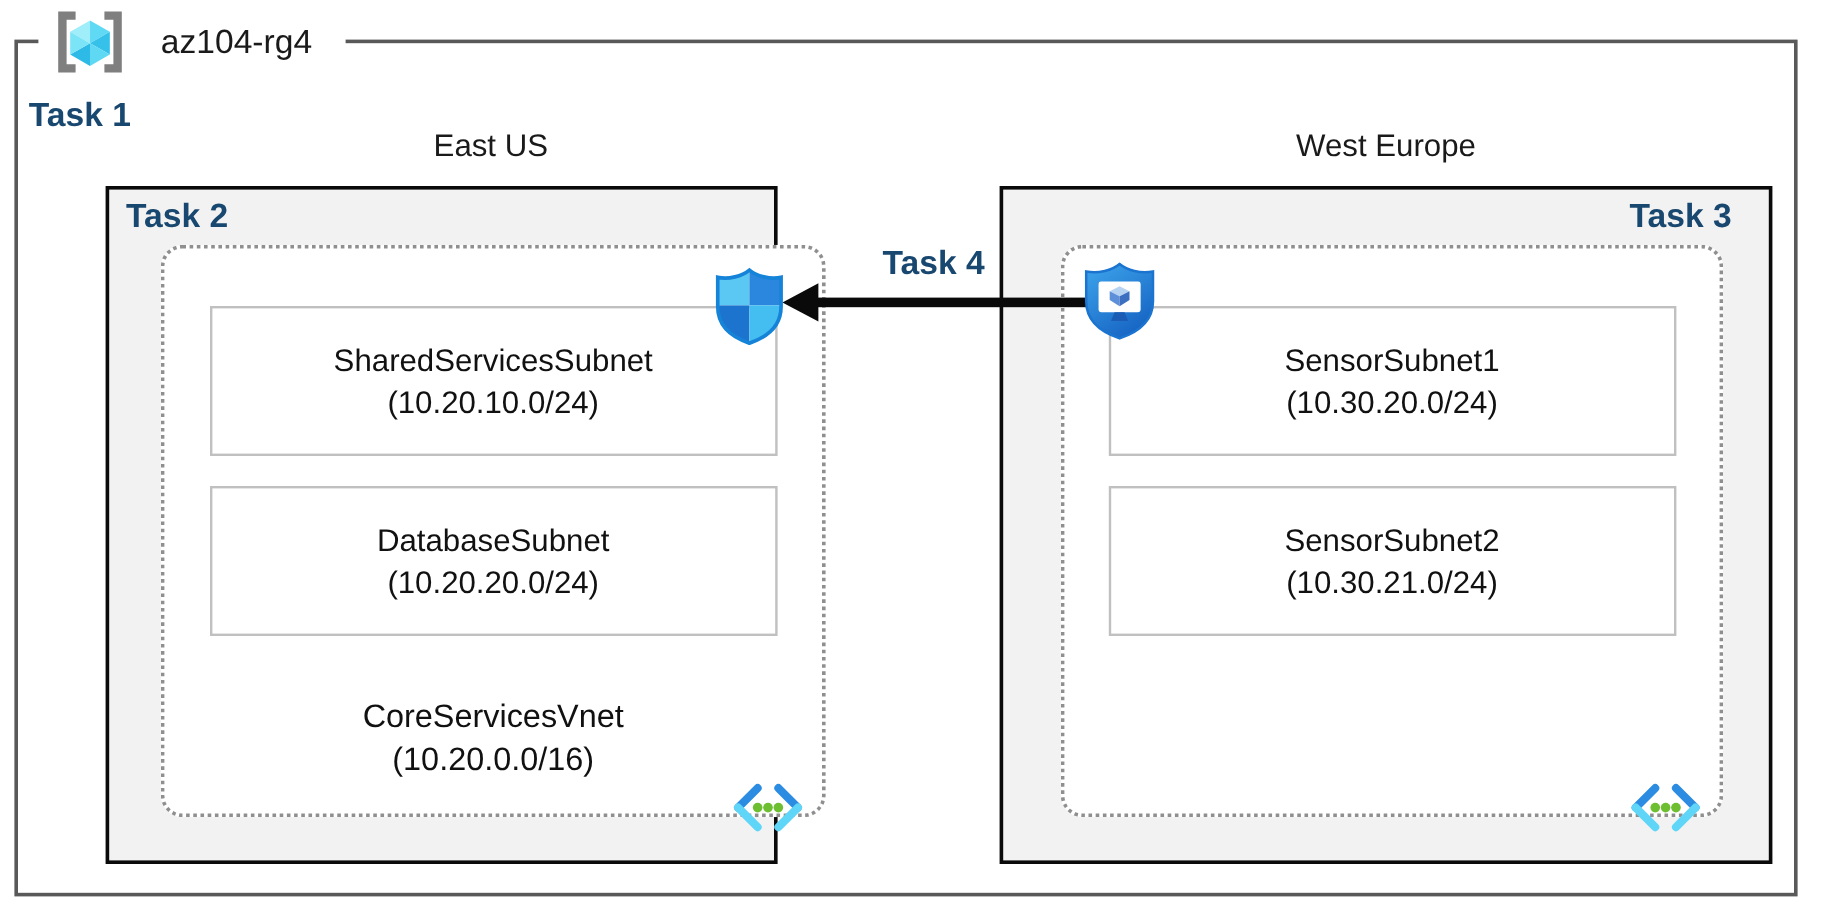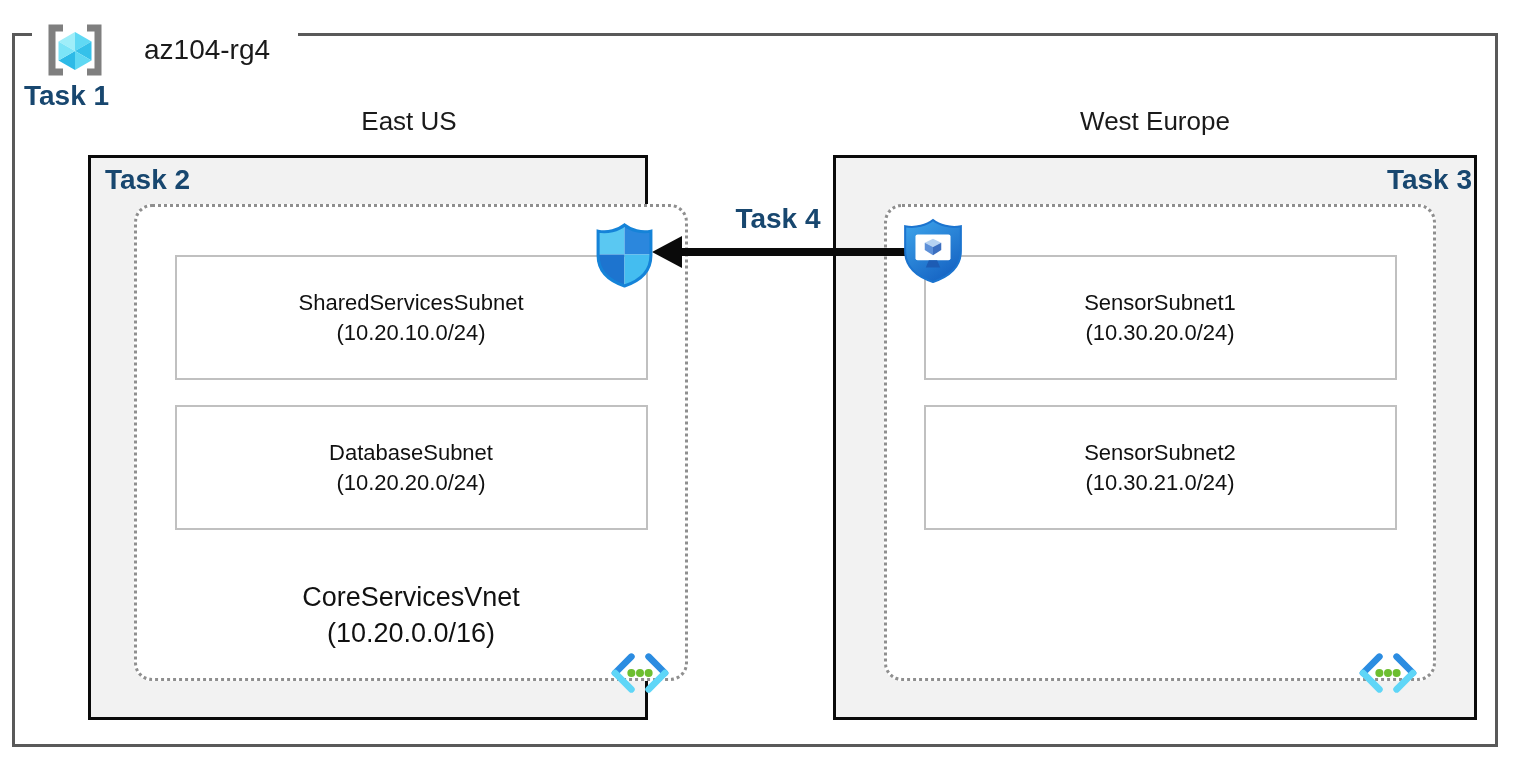--- a/index.html
+++ b/index.html
@@ -3,48 +3,48 @@
 <meta charset="utf-8">
 <style>
   html,body{margin:0;padding:0;background:#fff;}
   .stage{
     position:relative;width:1537px;height:757px;background:#fff;overflow:hidden;
     font-family:"Liberation Sans",sans-serif;color:#1a1a1a;
   }
   
   .frame{position:absolute;left:12px;top:33px;width:1486px;height:714px;
     border:3px solid #595959;box-sizing:border-box;}
-  .rg-header{position:absolute;left:32px;top:19px;height:62px;background:#fff;
-    display:flex;align-items:center;gap:36px;padding:0 28px 0 10px;z-index:2;}
+  .rg-header{position:absolute;left:32px;top:4px;height:62px;background:#fff;
+    display:flex;align-items:center;gap:26px;padding:0 28px 0 10px;z-index:2;}
   .rg-title{font-size:28px;color:#1a1a1a;}
   .rg-icon{width:66px;height:54px;display:block;}
 
   .task{font-weight:bold;font-size:28px;color:#18476f;}
   .task1{position:absolute;left:24px;top:80px;}
 
   .region-label{position:absolute;top:106px;font-size:26px;text-align:center;color:#1a1a1a;}
   .region-label.east{left:88px;width:642px;}
   .region-label.west{left:833px;width:644px;}
 
   .region-box{position:absolute;top:155px;height:565px;background:#f2f2f2;
     border:3px solid #0a0a0a;box-sizing:border-box;}
   .rb-left{left:88px;width:560px;}
   .rb-right{left:833px;width:644px;}
   .corner-task-left{position:absolute;left:14px;top:6px;}
-  .corner-task-right{position:absolute;right:2px;top:6px;}
+  .corner-task-right{position:absolute;right:31px;top:6px;}
 
   .vnet-box{position:absolute;top:46px;height:477px;background:#fff;
     border:3px dotted #8f8f8f;border-radius:18px;box-sizing:border-box;
     display:flex;flex-direction:column;align-items:center;}
   .vb-left{left:43px;width:554px;}
   .vb-right{left:48px;width:552px;}
 
   .subnet{width:473px;height:125px;background:#fff;border:2px solid #c0c0c0;
     box-sizing:border-box;display:flex;flex-direction:column;justify-content:center;
-    align-items:center;font-size:22px;line-height:1.33;color:#111;text-align:center;}
+    align-items:center;font-size:26px;line-height:1.33;color:#111;text-align:center;}
   .subnet.first{margin-top:48px;}
   .subnet.second{margin-top:25px;}
 
   .vnet-caption{margin-top:50px;text-align:center;font-size:27px;line-height:1.33;color:#111;}
 
   .vnet-icon{position:absolute;right:12px;bottom:-18px;width:66px;height:46px;}
 
   .badge{position:absolute;z-index:3;}
   .shield-pos{left:596px;top:223px;width:57px;height:65px;}
   .bastion-pos{left:903px;top:218px;width:60px;height:66px;}

